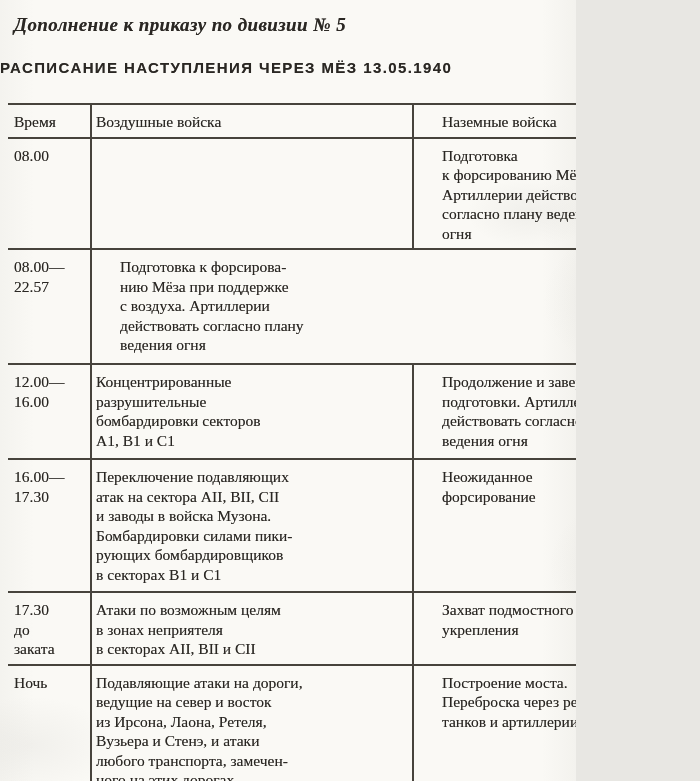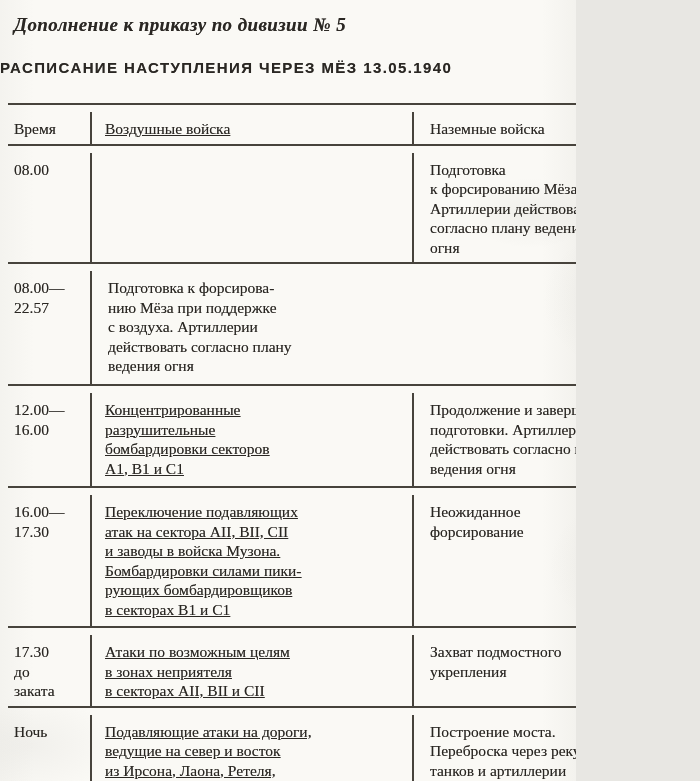--- a/index.html
+++ b/index.html
@@ -46,30 +46,29 @@
   .tbl{
     position:absolute; top:103px; left:8px; width:686px;
     border-top:2px solid var(--rule);
     font-size:15.5px; line-height:19.5px;
     text-shadow:0 0 0.55px rgba(42,39,35,0.5);
   }
   .tr{
     display:grid;
     grid-template-columns:82px 322px 1fr;
     border-bottom:2px solid var(--rule);
-    margin-top:7px;
   }
   .tr.last{ border-bottom-color:rgba(71,67,60,0.75); }
   .td{
     padding:7px 8px 5px 6px;
     white-space:pre-line;
   }
   .c2,.c3{ border-left:2px solid var(--rule); }
-  .c2{ padding-left:13px;text-decoration:underline; }
-  .c3{ padding-left:16px; }
+  .c2{ padding-left:4px; }
+  .c3{ padding-left:28px; }
   .thead{ min-height:33px; }
   .thead .td{ padding-top:7px; }
   .r1{ min-height:110px; }
   .r2{ min-height:115px; }
   .r3{ min-height:95px;  }
   .r4{ min-height:133px; }
   .r5{ min-height:68px;  }
   .r6{ min-height:127px; }
 </style>
 </head>

